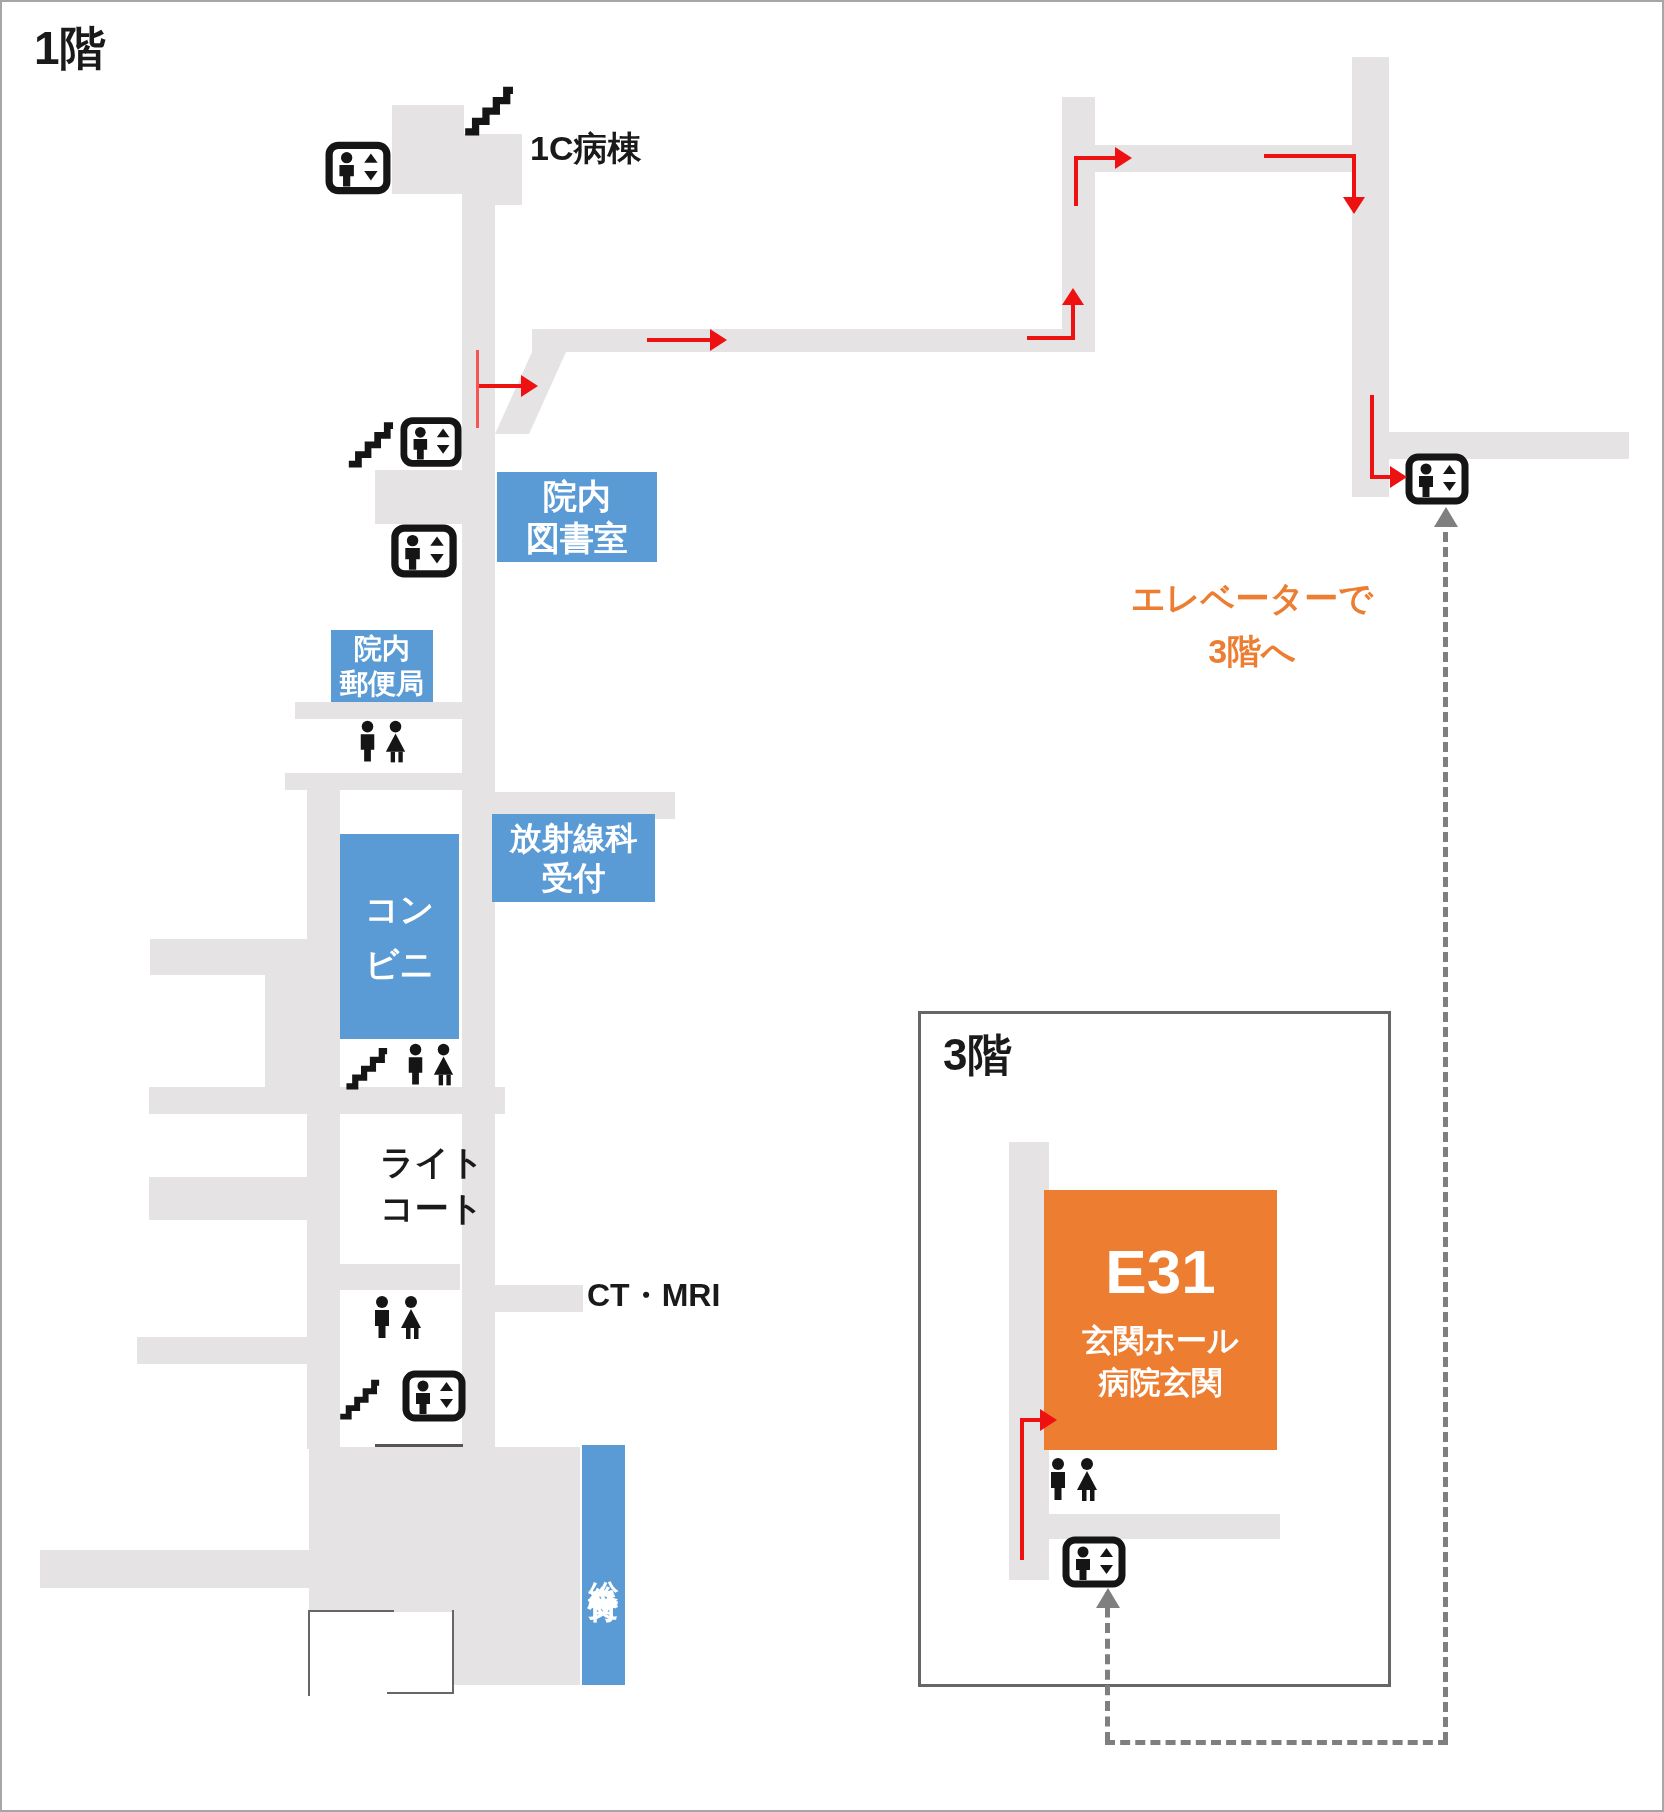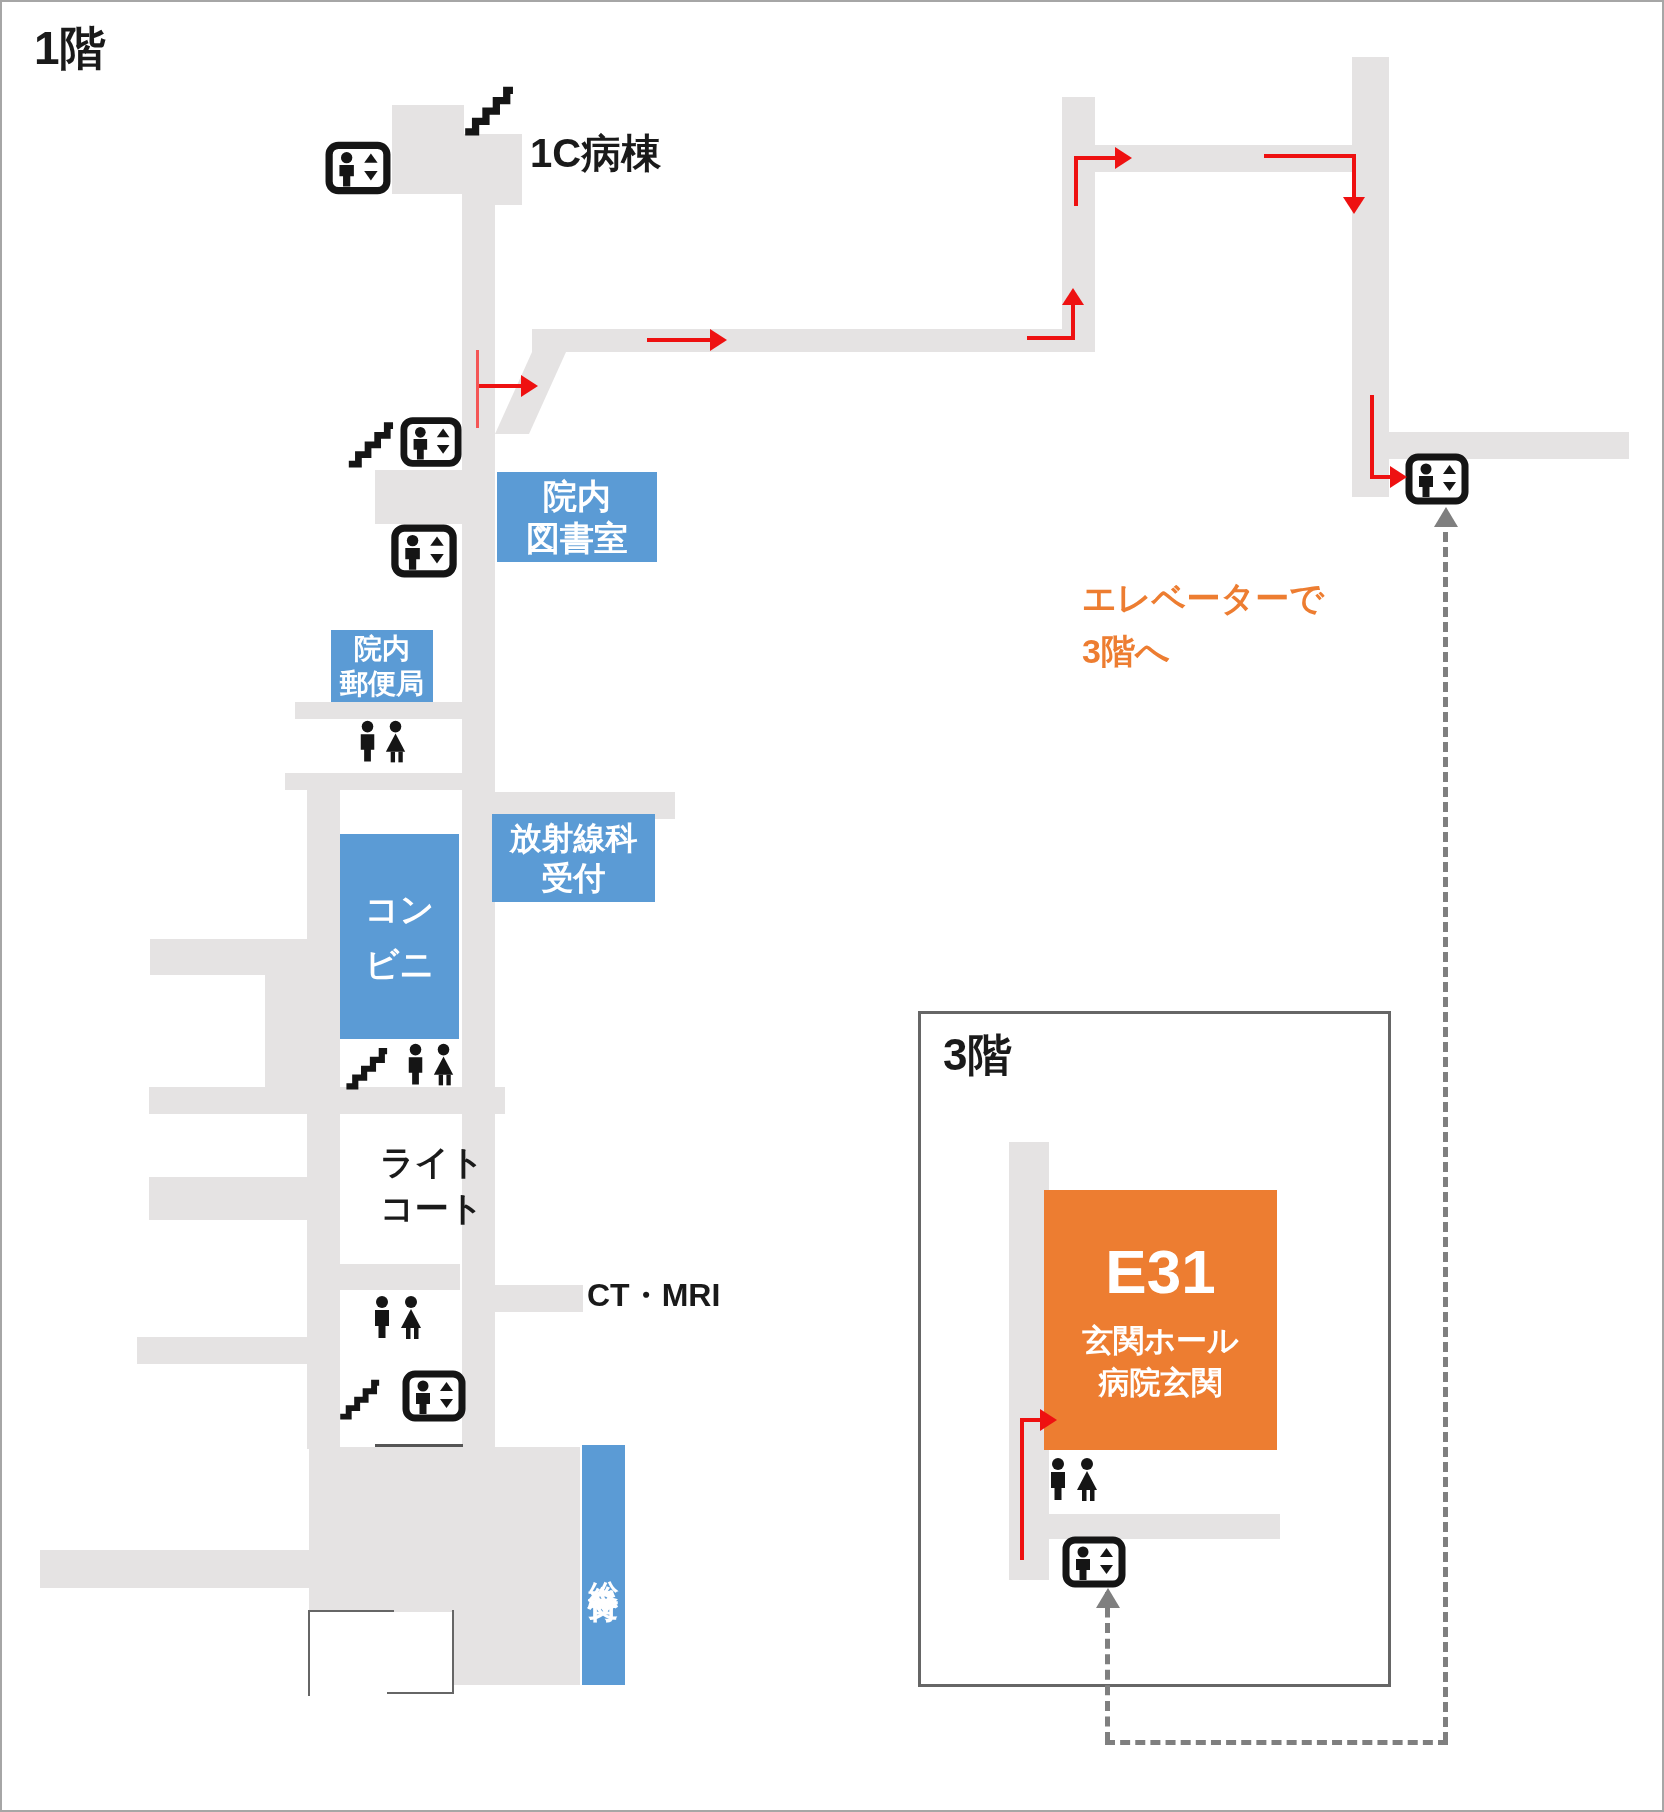--- a/index.html
+++ b/index.html
@@ -28,21 +28,21 @@
           border-bottom:20px solid var(--elevator_path_gray,#7f7f7f);}
   .dashv{position:absolute;border-left:5px dashed var(--elevator_path_gray,#7f7f7f);}
   .dashh{position:absolute;border-top:5px dashed var(--elevator_path_gray,#7f7f7f);}
   .thinline{position:absolute;background:#555;}
   #inset{position:absolute;left:916px;top:1009px;width:473px;height:676px;
          background:#fff;border:3px solid #666;box-sizing:border-box;}
   #e31box{position:absolute;left:1042px;top:1188px;width:233px;height:260px;
           background:var(--accent_orange,#ed7d31);color:#fff;font-weight:bold;
           display:flex;flex-direction:column;align-items:center;justify-content:center;
           text-align:center;}
-  #route-note{position:absolute;left:1080px;top:570px;width:340px;text-align:left;
+  #route-note{position:absolute;left:1080px;top:570px;width:340px;text-align:center;
               color:var(--accent_orange,#ed7d31);font-weight:bold;font-size:34px;line-height:1.55;}
   #vreception{writing-mode:vertical-rl;letter-spacing:4px;font-size:30px;}
   #entrance-box{position:absolute;left:255px;top:1708px;width:200px;height:70px;background:#fff;
                 border:3px solid #111;box-sizing:border-box;display:flex;align-items:center;
                 justify-content:center;font-weight:bold;font-size:36px;color:#111;}
   .vest{position:absolute;background:#fff;}
 </style>
 </head>
 <body>
 
@@ -97,21 +97,21 @@
   </div>
   <div class="blue" style="left:338px;top:832px;width:119px;height:205px;font-size:34px;line-height:1.6;">
     <span>コン</span>
     <span>ビニ</span>
   </div>
   <div class="blue" style="left:580px;top:1443px;width:43px;height:240px;">
     <span id="vreception">総合受付</span>
   </div>
 
   <div class="lbl" style="left:32px;top:16px;font-size:46px;">1階</div>
-  <div class="lbl" style="left:528px;top:124px;font-size:40px;">1C病棟</div>
+  <div class="lbl" style="left:528px;top:124px;font-size:34px;">1C病棟</div>
   <div class="lbl" style="left:585px;top:1272px;font-size:32px;">CT・MRI</div>
   <div class="lbl" style="left:338px;top:1138px;width:120px;font-size:34px;line-height:1.35;white-space:normal;margin-left:40px;">
     <span>ライト</span><br>
     <span>コート</span>
   </div>
   <div id="route-note">
     <span>エレベーターで</span><br>
     <span>3階へ</span>
   </div>
 

